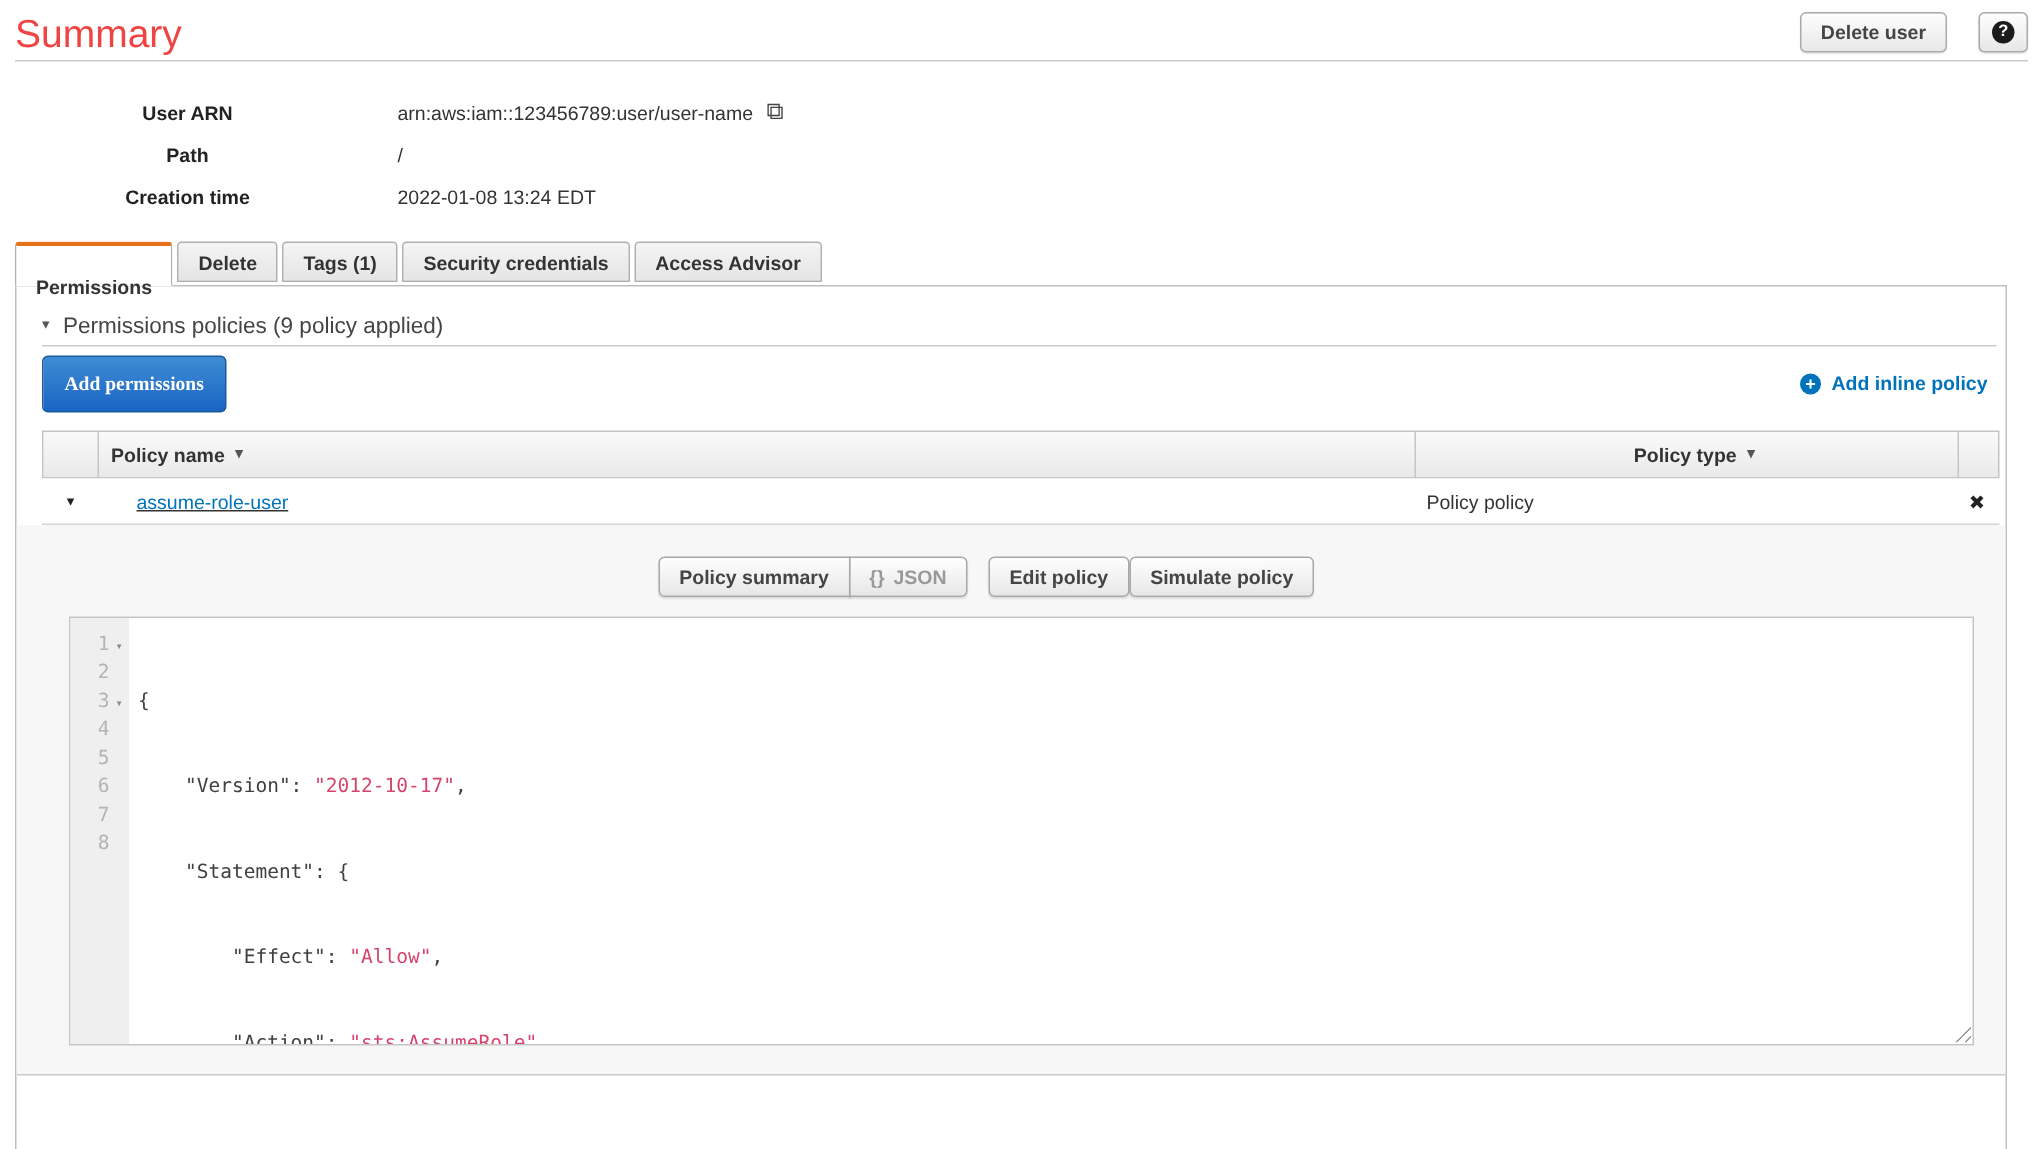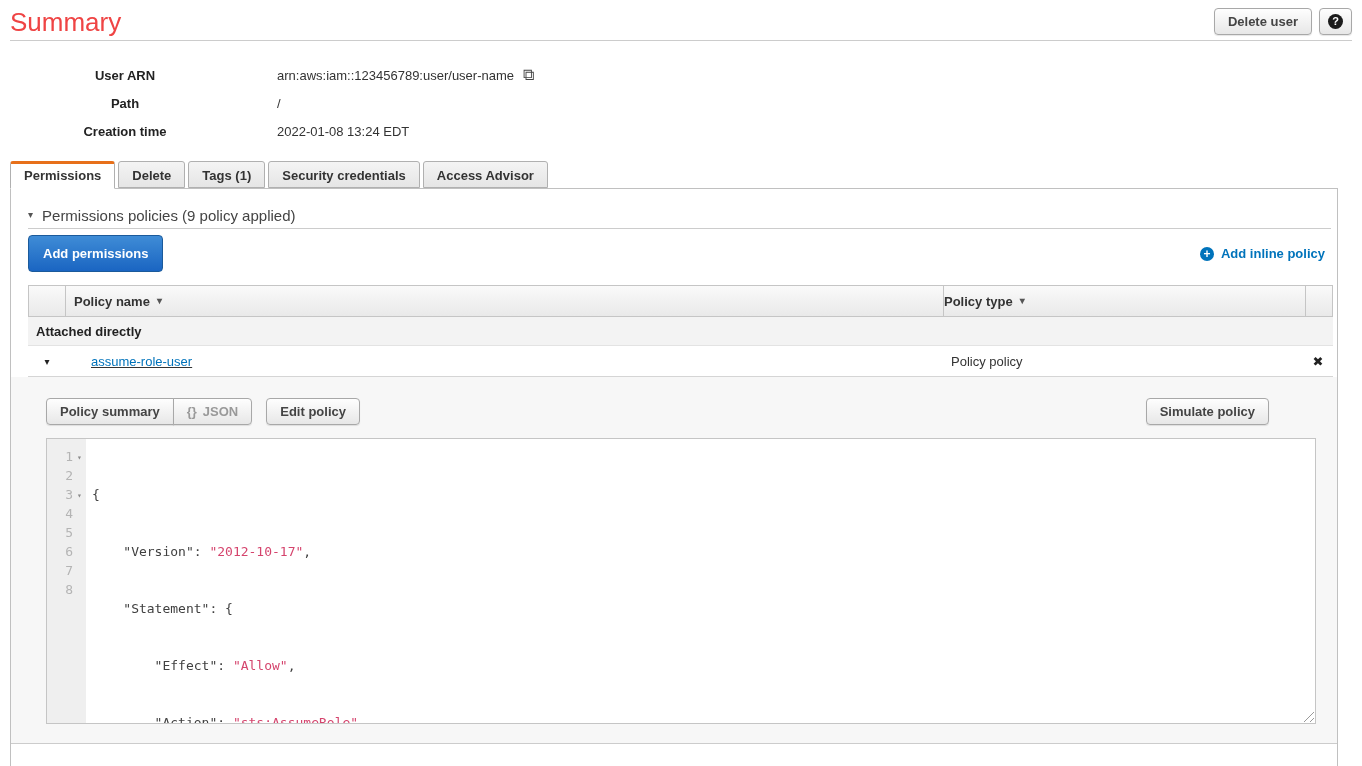--- a/index.html
+++ b/index.html
@@ -7,89 +7,89 @@
   body {
     width:1362px; height:766px; overflow:hidden;
     background:#fff; color:#333;
     font-family:"Liberation Sans", sans-serif; font-size:13px;
   }
 
   
   .top { margin:0 10px; height:41px; border-bottom:1px solid #ccc;
          display:flex; justify-content:space-between; align-items:flex-start; }
   .page-title { font-size:26px; font-weight:500; color:#ef4444; margin:7px 0 0 0; }
-  .top-actions { display:flex; gap:7px; margin-top:8px; }
+  .top-actions { display:flex; gap:21px; margin-top:8px; }
 
   .btn { background:linear-gradient(#fefefe,#e7e7e7); border:1px solid #a8a8a8;
          border-radius:4px; font-weight:bold; font-size:13px; color:#444;
          padding:5px 13px; box-shadow:0 1px 1px rgba(0,0,0,.10); cursor:pointer;
          font-family:inherit; display:inline-flex; align-items:center; gap:6px; }
   .btn-help { padding:5px 8px; }
   .help-circle { display:inline-block; width:15px; height:15px; background:#1b1b1b;
          color:#fff; border-radius:50%; font-size:11px; font-weight:bold;
          text-align:center; line-height:15px; }
 
   
   .details { margin-top:20px; }
   .detail-row { display:flex; height:28px; align-items:center; }
   .detail-label { width:250px; text-align:center; font-weight:bold; color:#222; }
-  .detail-value { margin-left:27px; color:#333; display:flex; align-items:flex-end; gap:9px; }
+  .detail-value { margin-left:15px; color:#333; display:flex; align-items:flex-end; gap:9px; }
   .copy-icon { font-size:16px; color:#444; cursor:pointer; line-height:1; }
 
   
   .tabs { display:flex; margin:16px 0 0 10px; position:relative; z-index:2; }
   .tab { background:linear-gradient(#f4f4f4,#e5e5e5); border:1px solid #b0b0b0;
          border-radius:3px 3px 0 0; padding:6px 13px; font-weight:bold; color:#333;
          margin-right:3px; cursor:pointer; height:27px; }
-  .tab.active { background:#fff; border-top:3px solid #e7701a; padding-top:4px;
+  .tab.active { background:#fff; border-top:3px solid #e7701a; padding-top:20px;
          border-bottom:1px solid #fff; margin-bottom:-1px; height:28px; }
 
   
   .panel { margin:0 24px 0 10px; border:1px solid #c0c0c0; border-bottom:0;
            height:578px; background:#fff; position:relative; z-index:1; overflow:hidden; }
 
   .section-head { padding:13px 0 0 17px; height:39px; font-size:15px; color:#444;
            display:flex; align-items:center; gap:9px; cursor:pointer; }
   .caret { font-size:10px; color:#555; line-height:1; }
   .section-divider { border-bottom:1px solid #ccc; margin:0 6px 0 17px; }
 
   .actions-row { display:flex; justify-content:space-between; align-items:center;
            margin:11px 12px 0 17px; height:27px; }
   .btn-primary { background:linear-gradient(#3f8cd6,#1a65c2); border:1px solid #1b5a9b;
            color:#fff; font-weight:bold; border-radius:4px; padding:10px 14px;
-           font-size:13px; cursor:pointer; font-family:Liberation Sans, sans-serif; }
+           font-size:13px; cursor:pointer; font-family:Liberation Serif, serif; }
   .inline-link { color:#0073bb; font-weight:bold; display:flex; gap:7px;
            align-items:center; cursor:pointer; text-decoration:none; }
   .plus-circle { width:14px; height:14px; border-radius:50%; background:#0073bb;
            color:#fff; font-weight:bold; font-size:12px; line-height:14px; text-align:center; }
 
   
   .ptable { margin:18px 4px 0 17px; }
   .thead { display:flex; height:32px; background:linear-gradient(#fafafa,#e9e9e9);
            border:1px solid #c5c5c5; align-items:stretch; }
   .th { display:flex; align-items:center; font-weight:bold; color:#333; gap:7px; }
   .th-expander { width:37px; border-right:1px solid #c5c5c5; }
   .th-name { flex:1; padding-left:8px; cursor:pointer; }
-  .th-type { width:362px; border-left:1px solid #c5c5c5; cursor:pointer; }
+  .th-type { width:362px; border-left:1px solid #c5c5c5; padding-left:10px; cursor:pointer;justify-content:center; }
   .th-actions { width:27px; border-left:1px solid #c5c5c5; }
   .group-row { height:29px; background:#f3f3f3; display:flex; align-items:center;
            font-weight:bold; color:#222; padding-left:8px; border-bottom:1px solid #e3e3e3; }
   .policy-row { height:31px; display:flex; align-items:center; background:#fff;
            border-bottom:1px solid #d5d5d5; }
   .row-expander { width:38px; text-align:center; font-size:10px; color:#222; cursor:pointer; }
   .row-name { flex:1; padding-left:25px;text-decoration:underline; }
   .row-name a { color:#0073bb; text-decoration:none; cursor:pointer; }
   .row-type { width:362px; padding-left:10px; }
   .row-actions { width:30px; text-align:center; }
   .close-x { font-size:13px; color:#222; cursor:pointer; }
 
   
   .expanded { background:#f7f7f7; height:367px; border-bottom:1px solid #ccc;
            padding:21px 0 0 35px; }
-  .detail-actions { display:flex; justify-content:space-between; width:1223px; }
+  .detail-actions { display:flex; justify-content:center; width:1223px; }
   .seg-group { display:flex; margin-right:14px; }
   .seg-left { border-radius:4px 0 0 4px; }
   .seg-right { border-radius:0 4px 4px 0; margin-left:-1px; color:#999; }
   .json-braces { font-weight:bold; }
 
   .editor { margin-top:13px; width:1270px; height:286px; border:1px solid #c5c5c5;
            background:#fff; display:flex; position:relative;
            font-family:"DejaVu Sans Mono", monospace; font-size:13px; line-height:19px; }
   .gutter { width:39px; background:#efefef; color:#b4b4b4; padding-top:8px;
            text-align:right; flex:none; }
@@ -170,23 +170,20 @@
         <span>Policy name</span>
         <span class="caret">▾</span>
       </div>
       <div class="th th-type">
         <span>Policy type</span>
         <span class="caret">▾</span>
       </div>
       <div class="th th-actions"></div>
     </div>
 
-    <div class="group-row">
-      <span>Attached directly</span>
-    </div>
 
     <div class="policy-row">
       <div class="row-expander">▾</div>
       <div class="row-name"><a>assume-role-user</a></div>
       <div class="row-type">Policy policy</div>
       <div class="row-actions"><span class="close-x">✖</span></div>
     </div>
   </div>
 
   <div class="expanded">

